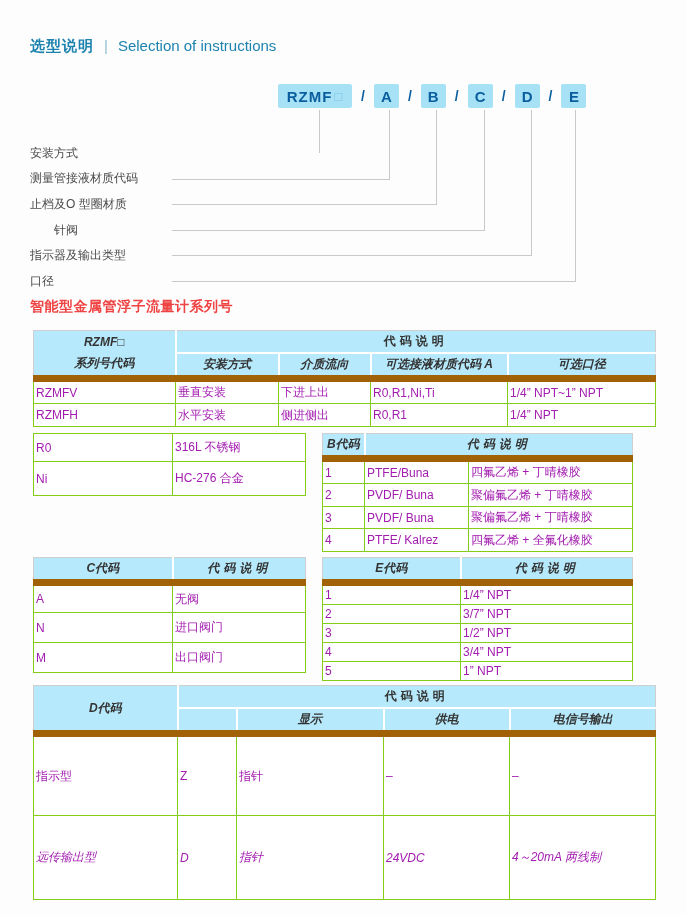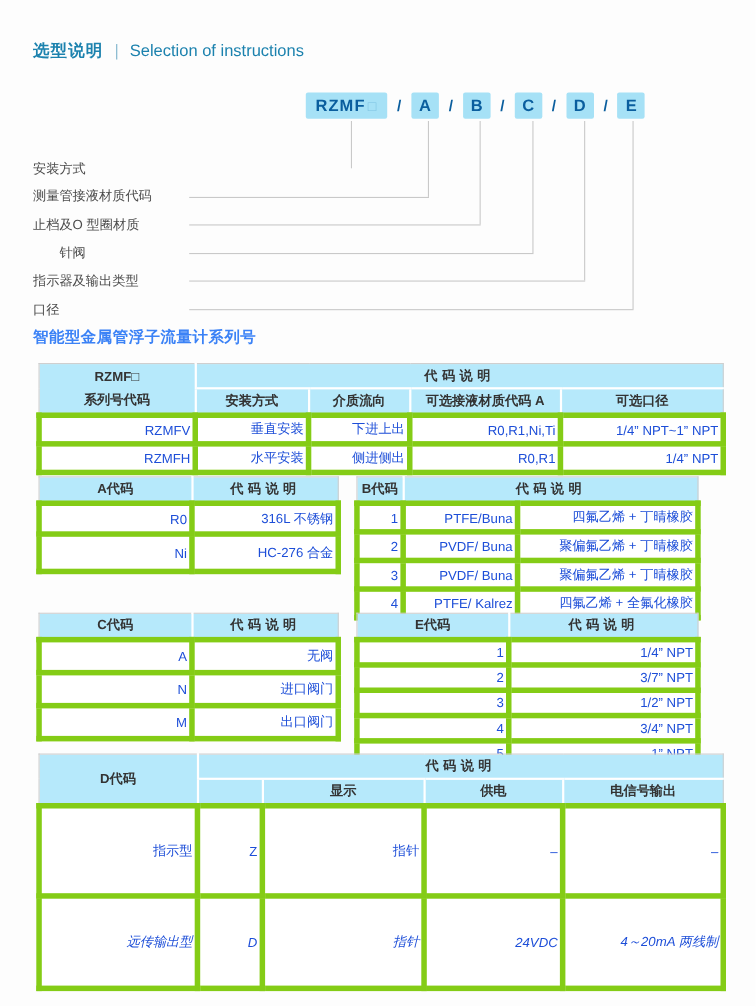--- a/index.html
+++ b/index.html
@@ -24,34 +24,34 @@
   }
   .code-box.base { min-width:74px; letter-spacing:1px; }
   .code-box.seg { width:25px; padding:0; }
   .code-suffix { color:#7fc5e3; font-size:13px; margin-left:2px; font-weight:normal; }
   .code-sep { color:#0a5e9e; font-weight:bold; font-size:14px; margin:0 9px; }
   
   .vline { position:absolute; width:1px; background:#c9c9c9; }
   .hline { position:absolute; height:1px; background:#c9c9c9; }
   .lbl { position:absolute; left:30px; font-size:12px; color:#4b4b4b; white-space:nowrap; }
   
-  .section-title { position:absolute; left:30px; top:298px; font-size:14px; font-weight:bold; color:#3b82f6; letter-spacing:0.5px; }
+  .section-title { position:absolute; left:30px; top:298px; font-size:14px; font-weight:bold; color:#ef4444; letter-spacing:0.5px; }
   
   table.tbl { position:absolute; border-collapse:collapse; table-layout:fixed; border:1px solid #cfcfcf; }
   .tbl th {
     background:#b6e9fb; color:#333; font-size:12px; font-weight:bold;
     text-align:center; vertical-align:middle; padding:2px;
   }
   .tbl th.sp { letter-spacing:4px; }
   .tbl .wsl { border-left:2px solid #fff;margin-left:10px; }
   .tbl .wst { border-top:2px solid #fff; }
-  .tbl .hdr-end { border-bottom:4px solid #a16207; }
+  .tbl .hdr-end { border-bottom:7px solid #a16207;font-style:italic; }
   .tbl td {
-    background:#fff; border:5px solid #84cc16; color:#1d4ed8; font-size:12px;
-    text-align:right; vertical-align:middle; padding:2px;
+    background:#fff; border:1px solid #84cc16; color:#a21caf; font-size:12px;
+    text-align:left; vertical-align:middle; padding:2px;
   }
   .corner-l1 { display:block; }
   .corner-l2 { display:block; margin-top:6px; }
 </style>
 </head>
 <body>
 
 <div class="page">
 
   <div class="title">
@@ -134,24 +134,20 @@
     </tr>
   </tbody>
     </table>
 
   <table class="tbl" style="left:33px; top:433px; width:272px;">
     <colgroup>
         <col style="width:139px">
         <col style="width:133px">
       </colgroup>
     <tbody>
-        <tr style="height:22px;">
-      <th class="hdr-end">A代码</th>
-      <th class="wsl hdr-end sp">代码说明</th>
-    </tr>
     <tr style="height:28px;">
       <td>R0</td>
       <td>316L 不锈钢</td>
     </tr>
     <tr style="height:34px;">
       <td>Ni</td>
       <td>HC-276 合金</td>
     </tr>
   </tbody>
     </table>

